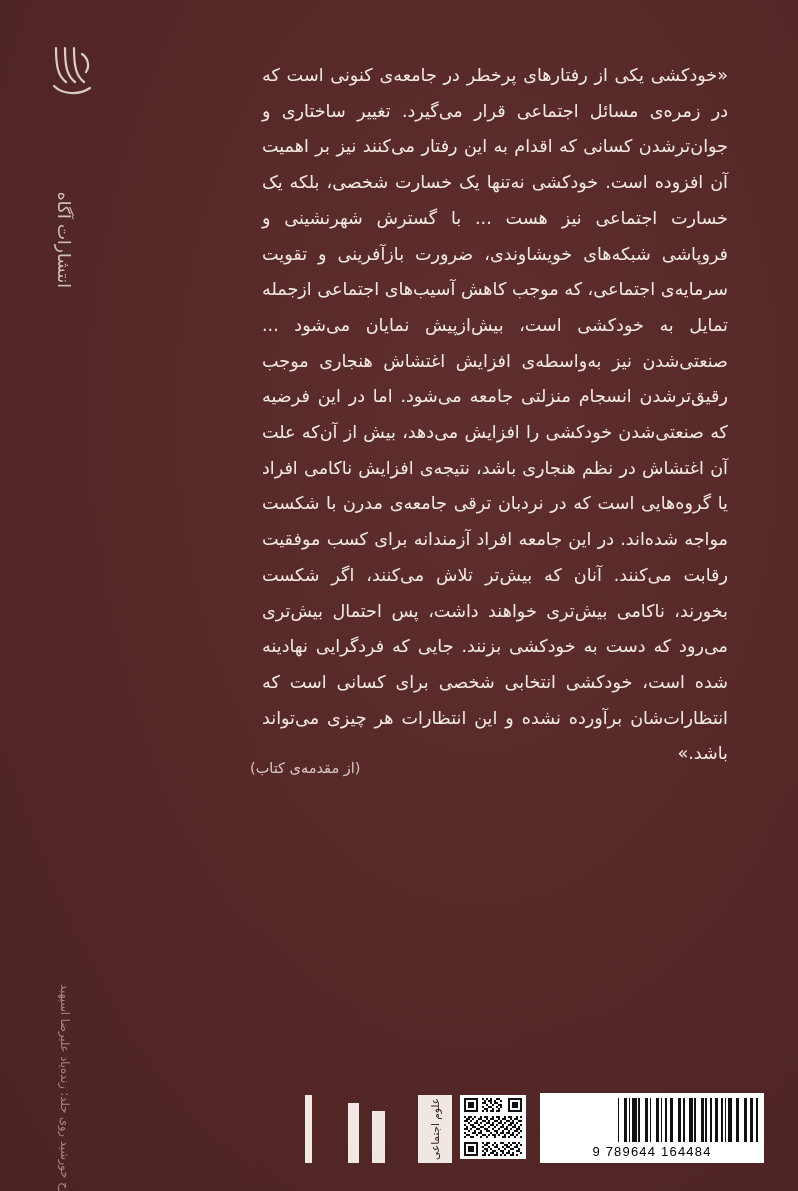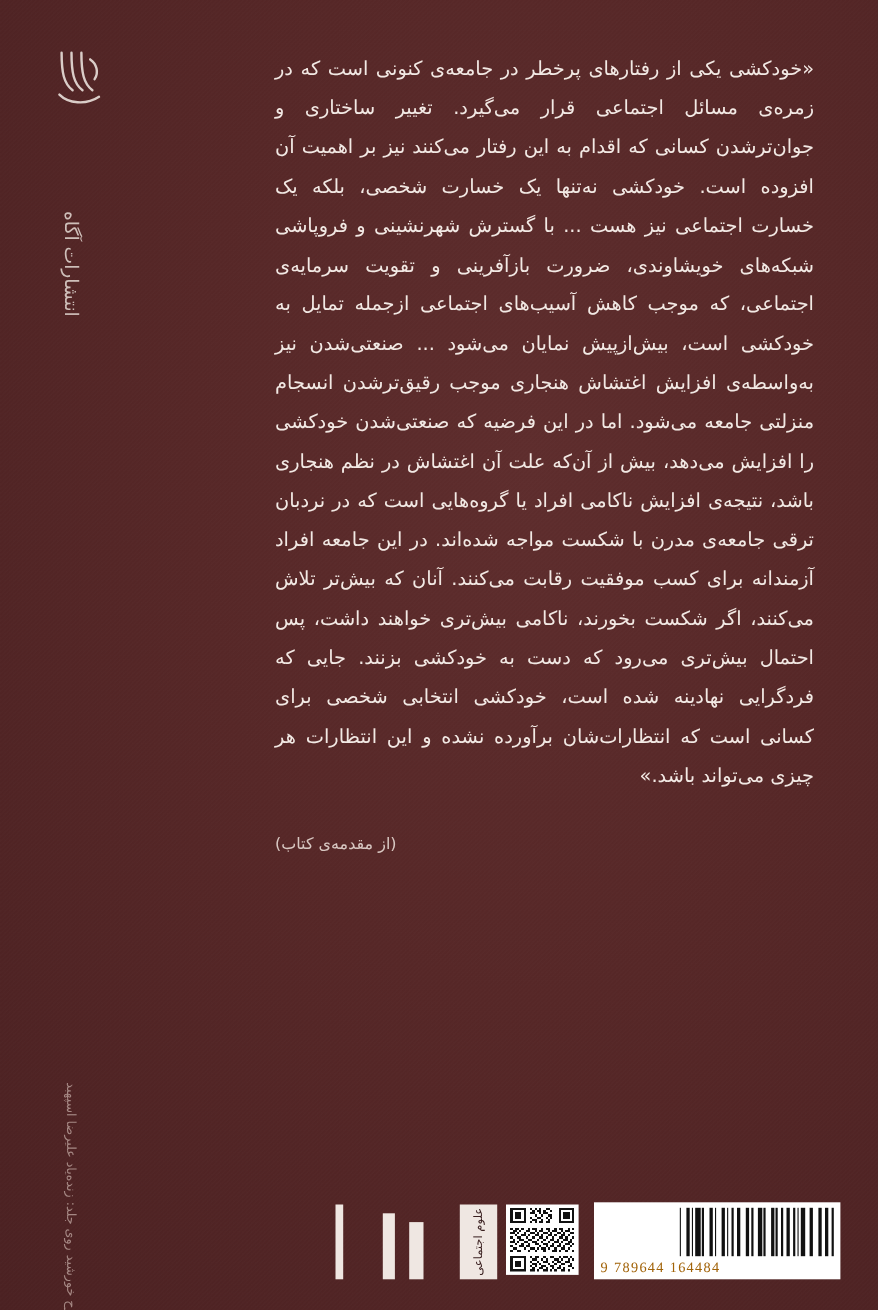--- a/index.html
+++ b/index.html
@@ -71,21 +71,21 @@
     right: 58px;
     top: 46px;
     width: 490px;
     color: #f2e9e4;
     font-size: 17.6px;
     line-height: 2.03;
     text-align: justify;
     text-justify: inter-word;
     direction: rtl;
   }
-  .blurb p { margin: 0; }
+  .blurb p { margin: 12px; }
   .blurb-source {
     position: absolute;
     right: 58px;
     top: 740px;
     width: 490px;
     color: #e3d5cf;
     font-size: 14.5px;
     text-align: left;
     direction: rtl;
     opacity: 0.92;
@@ -157,24 +157,25 @@
     display: flex;
     align-items: flex-end;
     gap: 0;
   }
   .barcode-lines i {
     display: block;
     background: #111;
     height: 100%;
   }
   .barcode-num {
-    font-family: Liberation Serif, serif;
+    font-family: Liberation Sans, sans-serif;
     font-size: 13px;
-    color: #a16207;
+    color: #000000;
     letter-spacing: 1.2px;
+    text-align: center;
     margin-top: 2px;
     direction: ltr;
   }
 </style>
 </head>
 <body>
 
 <div class="page">
 
   <div class="spine">

